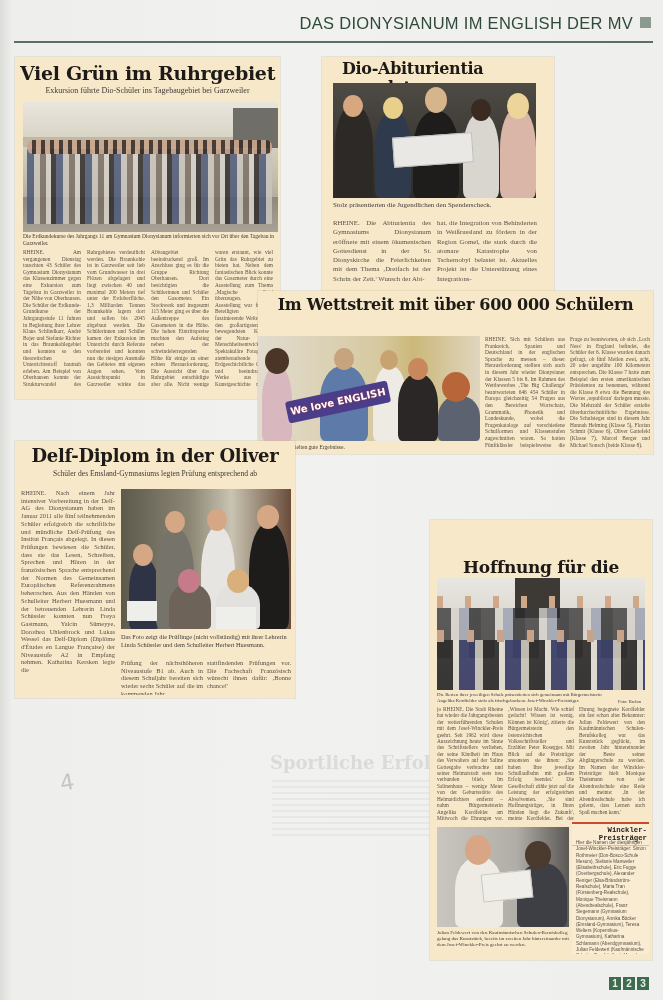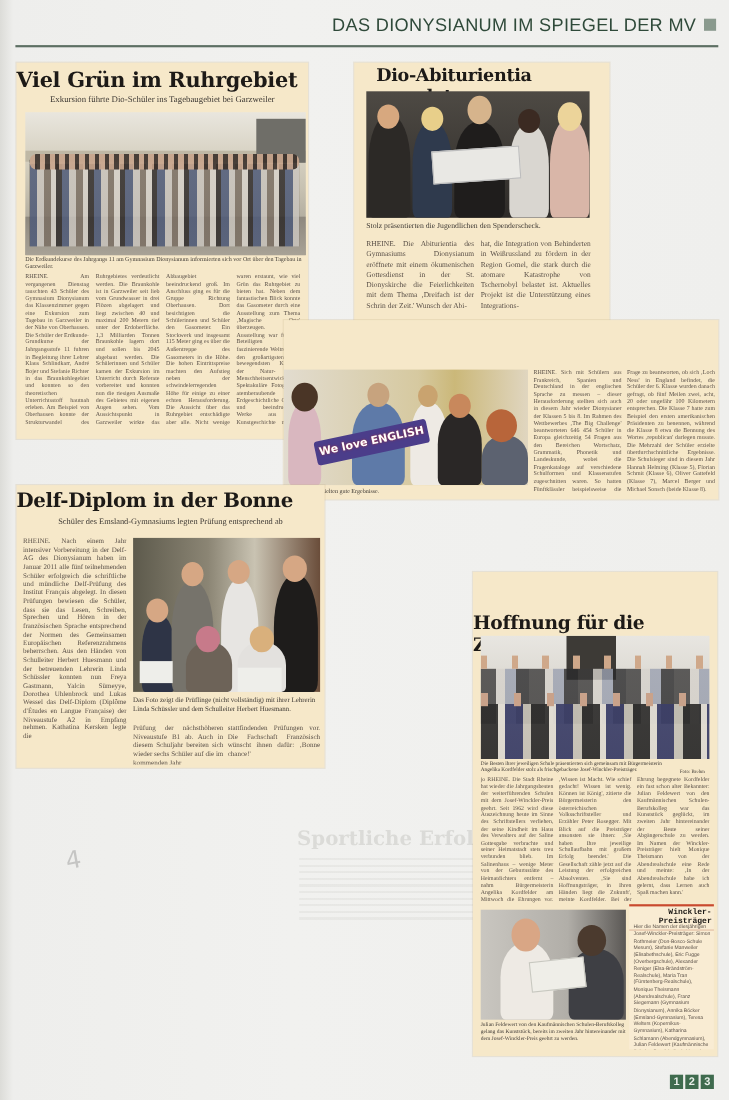--- a/index.html
+++ b/index.html
@@ -21,21 +21,21 @@
   }
   .header-rule {
     position:absolute; left:14px; right:10px; top:41px; height:2px; background:#5d6f63;
   }
   .clip {
     position:absolute; background:#f6e8c9;
     box-shadow: 0 0 0 1px rgba(200,180,140,0.25);
   }
   .clip h2 {
     font-family:"DejaVu Serif", serif; font-weight:bold; color:#1d1a17;
-    letter-spacing:-0.3px;
+    text-align:center; letter-spacing:-0.3px;
   }
   .sub {
     font-family:"Liberation Serif", serif; font-size:8px; color:#3f3a35; text-align:center;
   }
   .photo { position:absolute; overflow:hidden; }
   .cap {
     position:absolute; font-family:"Liberation Serif", serif; font-size:7px; color:#3f3a35; line-height:8.5px;
   }
   .body-text {
     position:absolute; font-family:"Liberation Serif", serif; font-size:5.4px; line-height:6.6px;
@@ -52,21 +52,21 @@
     font-family:"Liberation Sans", sans-serif; font-weight:bold; font-size:10px; text-align:center; line-height:13px;
   }
   .ghost {
     position:absolute; color:rgba(120,120,110,0.18); font-family:"DejaVu Serif", serif; font-weight:bold;
   }
 </style>
 </head>
 <body>
 
 <div>
-  <div class="header-title">DAS DIONYSIANUM IM SPIEGEL DER MV</div>
+  <div class="header-title">DAS DIONYSIANUM IM ENGLISH DER MV</div>
   <div class="header-square"></div>
   <div class="header-rule"></div>
 </div>
 
 <div class="ghost" style="left:270px; top:752px; font-size:18px;">Sportliche Erfolge</div>
 <div style="position:absolute; left:272px; top:780px; width:165px; height:60px; background:repeating-linear-gradient(180deg, rgba(150,150,140,0.10) 0 2px, transparent 2px 6px);"></div>
 
 <div style="position:absolute; left:60px; top:770px; font-family:'DejaVu Sans', sans-serif; font-size:22px; color:rgba(120,120,120,0.35); transform:rotate(-10deg);">4</div>
 
 <div class="clip" style="left:15px; top:57px; width:265px; height:342px;">
@@ -97,39 +97,40 @@
     <div class="person" style="left:167px; top:25px; width:36px; height:90px; background:#d9b6a8;"></div>
     <div class="head" style="left:174px; top:10px; width:22px; height:26px; background:#ecd49a;"></div>
     <div style="position:absolute; left:60px; top:52px; width:80px; height:30px; background:#e9e8e4; transform:rotate(-4deg); border:1px solid #bdbdbd;"></div>
   </div>
   <div class="cap" style="left:11px; top:144px; width:203px;">Stolz präsentierten die Jugendlichen den Spenderscheck.</div>
   <div class="body-text" style="left:11px; top:161px; width:98px; height:68px; font-size:6.8px; line-height:9.3px;">RHEINE. Die Abiturientia des Gymnasiums Dionysianum eröffnete mit einem ökumenischen Gottesdienst in der St. Dionyskirche die Feierlichkeiten mit dem Thema ‚Dreifach ist der Schrin der Zeit.' Wunsch der Abi-</div>
   <div class="body-text" style="left:115px; top:161px; width:100px; height:68px; font-size:6.8px; line-height:9.3px;">hat, die Integration von Behinderten in Weißrussland zu fördern in der Region Gomel, die stark durch die atomare Katastrophe von Tschernobyl belastet ist. Aktuelles Projekt ist die Unterstützung eines Integrations-</div>
 </div>
 
 <div class="clip" style="left:258px; top:291px; width:395px; height:163px;">
+  <h2 style="font-size:16px; margin-top:4px; padding-left:0px;">Im Wettstreit mit über 600 000 Schülern</h2>
   <div class="photo" style="left:0px; top:45px; width:222px; height:105px; background:linear-gradient(90deg,#e2dccf 0%, #d6c9a0 55%, #cbb879 70%, #e0d6c0 100%);">
     <div class="person" style="left:4px; top:30px; width:30px; height:75px; background:#d9b7bf;"></div>
     <div class="head" style="left:7px; top:12px; width:24px; height:26px; background:#4a3526;"></div>
     <div class="person" style="left:62px; top:30px; width:48px; height:75px; background:#5e7aa8;"></div>
     <div class="head" style="left:76px; top:12px; width:20px; height:22px; background:#c7a37e;"></div>
     <div class="person" style="left:115px; top:30px; width:34px; height:75px; background:#eeeae4;"></div>
     <div class="head" style="left:122px; top:14px; width:18px; height:20px; background:#c9a36f;"></div>
     <div class="person" style="left:140px; top:38px; width:40px; height:67px; background:#2a2726;"></div>
     <div class="head" style="left:150px; top:22px; width:20px; height:22px; background:#c8885c;"></div>
     <div class="person" style="left:180px; top:60px; width:42px; height:45px; background:#5c6270;"></div>
     <div class="head" style="left:184px; top:36px; width:28px; height:30px; background:#b8653a;"></div>
     <div style="position:absolute; left:28px; top:55px; width:104px; height:22px; background:#4b3d8a; transform:rotate(-12deg); border-radius:3px; color:#ffffff; font-family:'DejaVu Sans', sans-serif; font-weight:bold; font-size:10px; line-height:22px; text-align:center; text-shadow:0 0 2px #b03030;">We love ENGLISH</div>
   </div>
   <div class="cap" style="left:2px; top:152px; width:220px; font-size:5.5px;">Dionysianer erzielten gute Ergebnisse.</div>
   <div class="body-text" style="left:227px; top:45px; width:165px; height:116px; column-count:2; column-gap:5px;">RHEINE. Sich mit Schülern aus Frankreich, Spanien und Deutschland in der englischen Sprache zu messen – dieser Herausforderung stellten sich auch in diesem Jahr wieder Dionysianer der Klassen 5 bis 8. Im Rahmen des Wettbewerbes ‚The Big Challenge' beantworteten 646 454 Schüler in Europa gleichzeitig 54 Fragen aus den Bereichen Wortschatz, Grammatik, Phonetik und Landeskunde, wobei die Fragenkataloge auf verschiedene Schulformen und Klassenstufen zugeschnitten waren. So hatten Fünftklässler beispielsweise die Frage zu beantworten, ob sich ‚Loch Ness' in England befindet, die Schüler der 6. Klasse wurden danach gefragt, ob fünf Meilen zwei, acht, 20 oder ungefähr 100 Kilometern entsprechen. Die Klasse 7 hatte zum Beispiel den ersten amerikanischen Präsidenten zu benennen, während die Klasse 8 etwa die Bennung des Wortes ‚republican' darlegen musste. Die Mehrzahl der Schüler erzielte überdurchschnittliche Ergebnisse. Die Schulsieger sind in diesem Jahr Hannah Helming (Klasse 5), Florian Schmit (Klasse 6), Oliver Gattefeld (Klasse 7), Marcel Berger und Michael Sonsch (beide Klasse 8).</div>
 </div>
 
 <div class="clip" style="left:15px; top:441px; width:280px; height:257px;">
-  <h2 style="font-size:18px; margin-top:4px;">Delf-Diplom in der Bonne</h2>
+  <h2 style="font-size:18px; margin-top:4px;">Delf-Diplom in der Oliver</h2>
   <div class="sub" style="font-size:7.6px; margin-top:3px;">Schüler des Emsland-Gymnasiums legten Prüfung entsprechend ab</div>
   <div class="body-text" style="left:6px; top:48px; width:94px; height:205px; font-size:6.4px; line-height:7.7px;">RHEINE. Nach einem Jahr intensiver Vorbereitung in der Delf-AG des Dionysianum haben im Januar 2011 alle fünf teilnehmenden Schüler erfolgreich die schriftliche und mündliche Delf-Prüfung des Institut Français abgelegt. In diesen Prüfungen bewiesen die Schüler, dass sie das Lesen, Schreiben, Sprechen und Hören in der französischen Sprache entsprechend der Normen des Gemeinsamen Europäischen Referenzrahmens beherrschen. Aus den Händen von Schulleiter Herbert Huesmann und der betreuenden Lehrerin Linda Schüssler konnten nun Freya Gastmann, Yalcin Sümeyye, Dorothea Uhlenbrock und Lukas Wessel das Delf-Diplom (Diplôme d'Études en Langue Française) der Niveaustufe A2 in Empfang nehmen. Kathatina Kersken legte die</div>
   <div class="photo" style="left:106px; top:48px; width:170px; height:140px; background:linear-gradient(90deg,#5d5a4c 0%,#8b8574 40%,#c9c3b2 65%,#6a4d3a 100%);">
     <div class="person" style="left:8px; top:70px; width:30px; height:70px; background:#2e3446;"></div>
     <div class="head" style="left:12px; top:55px; width:20px; height:22px; background:#d6a784;"></div>
     <div class="person" style="left:35px; top:40px; width:38px; height:100px; background:#76736b;"></div>
     <div class="head" style="left:44px; top:22px; width:20px; height:22px; background:#d6a784;"></div>
     <div class="person" style="left:80px; top:38px; width:34px; height:102px; background:#e7e5e2;"></div>
     <div class="head" style="left:86px; top:20px; width:20px; height:22px; background:#d6a784;"></div>
     <div class="person" style="left:128px; top:34px; width:40px; height:106px; background:#1e1c1b;"></div>

